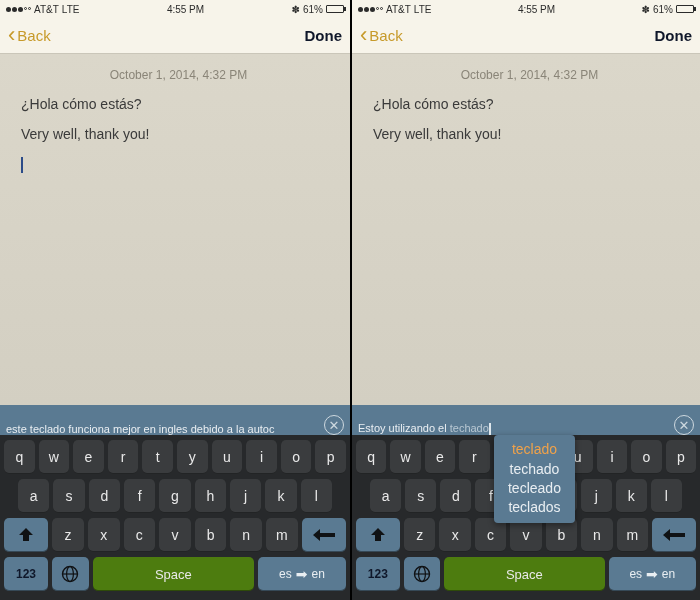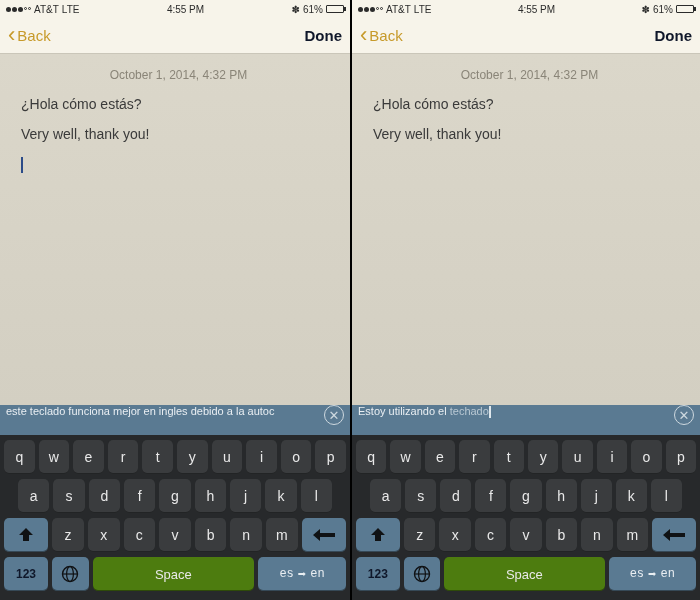--- a/index.html
+++ b/index.html
@@ -25,35 +25,35 @@
   .nav .done { color: #0f172a; font-weight: 600; font-size: 15px; }
 
   
   .note { flex: 1; background: #dbd7ca; background-image: linear-gradient(#dbd7ca,#d3cfc2); padding: 10px 14px 0 21px; color: #3a3a3a; font-size: 14px; overflow: hidden; }
   .note .ts { text-align: center; color: #8a8578; font-size: 12px; margin: 4px 0 14px; }
   .note .line { margin-bottom: 14px; }
   .cursor { display: inline-block; width: 2px; height: 16px; background: #2b4b88; vertical-align: middle; }
 
   
   .kb { background: #27292b; }
-  .inputbar { height: 30px; background: #5a7a92; display: flex; align-items: flex-start; padding: 0 6px; gap: 6px; position: relative; }
+  .inputbar { height: 30px; background: #5a7a92; display: flex; align-items: flex-end; padding: 0 6px; gap: 6px; position: relative; }
   .inputbar .txt { flex: 1; color: #e9eef2; font-size: 11px; white-space: nowrap; overflow: hidden; }
   .inputbar .txt .ghost { color: #b9c8d3; }
   .inputbar .clear { width: 20px; height: 20px; border: 1.5px solid #cdd8df; border-radius: 50%; color: #cdd8df; font-size: 13px; display: flex; align-items: center; justify-content: center; }
 
   .rows { padding: 5px 4px 4px; }
   .row { display: flex; gap: 4px; margin-bottom: 5px; justify-content: center; }
   .key { background: #3a3c3e; color: #e9e9e9; border-radius: 5px; height: 34px; display: flex; align-items: center; justify-content: center; font-size: 14px; flex: 1; box-shadow: inset 0 -1px 0 rgba(0,0,0,.4); }
   .key.shift, .key.bksp { flex: 1.4; background: #5a7a92; }
   .key.shift svg, .key.bksp svg { display:block; }
   .row.bottom .key { height: 34px; }
   .key.n123 { flex: 1.2; background: #5a7a92; color: #0f172a; font-size: 12px; font-weight: 600; }
   .key.globe { flex: 1; background: #5a7a92; color: #101214; }
   .key.space { flex: 4.4; background: #4d7c0f; font-size: 13px; }
-  .key.lang { flex: 2.4; background: #5a7a92; color: #e9eef2; font-size: 12px; gap: 4px; font-family: Liberation Mono, monospace; }
+  .key.lang { flex: 2.4; background: #5a7a92; color: #e9eef2; font-size: 12px; gap: 4px; }
   .key.lang .arrow { font-size: 14px; }
 
   
   .popover { position: absolute; background: #5a7a92; color: #fff; border-radius: 4px; padding: 6px 14px 8px; font-size: 14px; text-align: center; box-shadow: 0 2px 6px rgba(0,0,0,.4); z-index: 5; }
   .popover .sel { color: #f0a24a; margin-bottom: 4px; }
   .popover .opt { color: #e9eef2; margin-bottom: 3px; }
   .popover .opt:last-child { margin-bottom: 0; }
 </style>
 </head>
 <body>
@@ -200,20 +200,26 @@
     </div>
 
     <div class="kb" style="position:relative">
       <div class="inputbar">
         <div class="txt">
           <span>Estoy utilizando el </span><span class="ghost">techado</span><span class="cursor" style="height:12px;background:#dfe7ec"></span>
         </div>
         <div class="clear">✕</div>
       </div>
 
+      <div class="popover" style="left:142px; top:30px;">
+        <div class="sel">teclado</div>
+        <div class="opt">techado</div>
+        <div class="opt">tecleado</div>
+        <div class="opt">teclados</div>
+      </div>
 
       <div class="rows">
         <div class="row">
           <div class="key">q</div>
           <div class="key">w</div>
           <div class="key">e</div>
           <div class="key">r</div>
           <div class="key">t</div>
           <div class="key">y</div>
           <div class="key">u</div>

